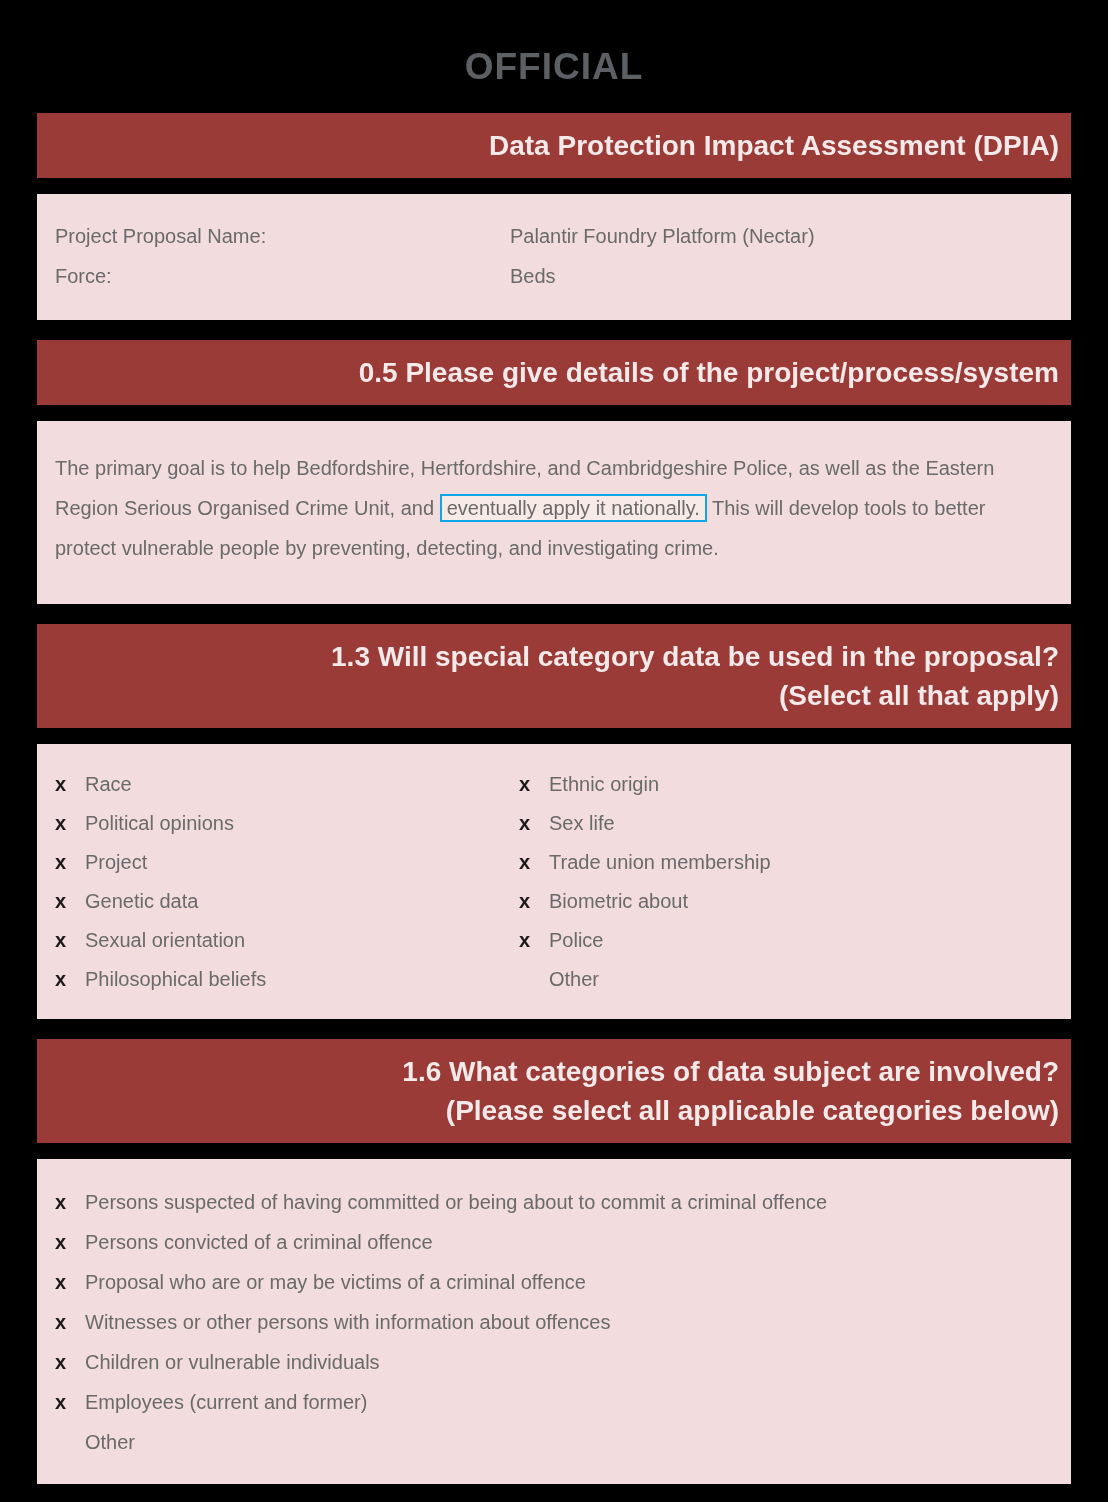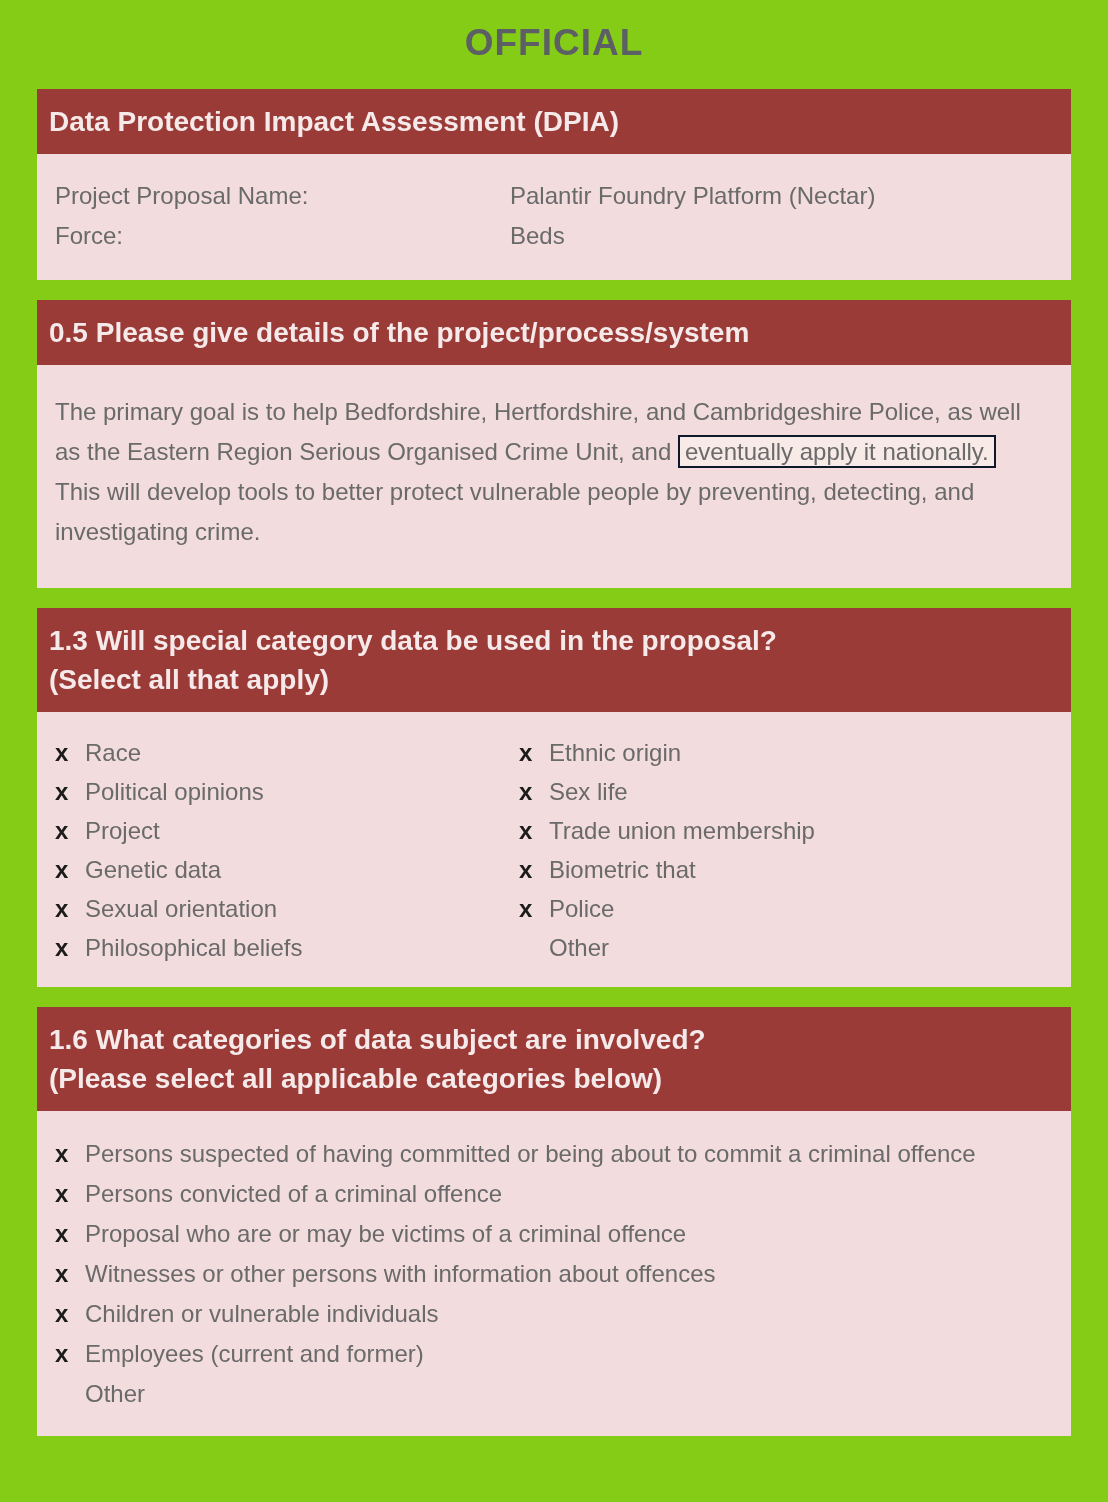--- a/index.html
+++ b/index.html
@@ -5,69 +5,70 @@
   html, body {
     margin: 0;
     padding: 0;
     background: #eef1f2;
     font-family: "Liberation Sans", "DejaVu Sans", sans-serif;
   }
   .page {
     width: 1108px;
     height: 1502px;
     margin: 0 auto;
-    background: #84cc16;
+    background: #000000;
     box-sizing: border-box;
-    padding-top: 22px;
+    padding-top: 46px;
     overflow: hidden;
   }
   .classification {
     text-align: center;
     font-size: 37px;
     font-weight: bold;
     color: #5c6064;
     letter-spacing: 1px;
     margin-bottom: 25px;
   }
   .block {
     width: 1034px;
     margin: 0 auto 20px auto;
   }
   .banner {
     background: #9a3b38;
     color: #f6e9e9;
     font-weight: bold;
     font-size: 28px;
     line-height: 39px;
-    text-align: left;
+    text-align: right;
     padding: 13px 12px;
   }
   .banner .line { display: block; }
   .panel {
     background: #f2dcdd;
     color: #6a6a6a;
-    font-size: 24px;
+    font-size: 20px;
+    margin-top: 16px;
   }
   
   .meta { padding: 22px 18px 24px 18px; }
   .meta-row {
     display: grid;
     grid-template-columns: 455px 1fr;
     line-height: 40px;
   }
   
   .para-panel { padding: 27px 20px 36px 18px; }
   .para {
     margin: 0;
     max-width: 968px;
     line-height: 40px;
   }
   .hl {
     background: #f8eae7;
-    border: 2px solid #0f172a;
+    border: 2px solid #0ea5e9;
     padding: 1px 5px;
   }
   
   .checks {
     display: grid;
     grid-template-columns: 464px 1fr;
     padding: 21px 10px 20px 18px;
   }
   .check-col { display: flex; flex-direction: column; }
   .check-item {
@@ -156,21 +157,21 @@
         <div class="check-item">
           <span class="mark">x</span>
           <span class="label">Sex life</span>
         </div>
         <div class="check-item">
           <span class="mark">x</span>
           <span class="label">Trade union membership</span>
         </div>
         <div class="check-item">
           <span class="mark">x</span>
-          <span class="label">Biometric that</span>
+          <span class="label">Biometric about</span>
         </div>
         <div class="check-item">
           <span class="mark">x</span>
           <span class="label">Police</span>
         </div>
         <div class="check-item">
           <span class="mark"></span>
           <span class="label">Other</span>
         </div>
       </div>

